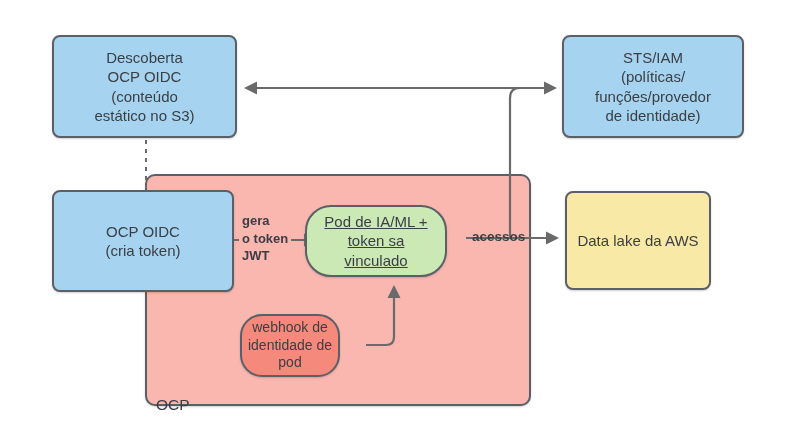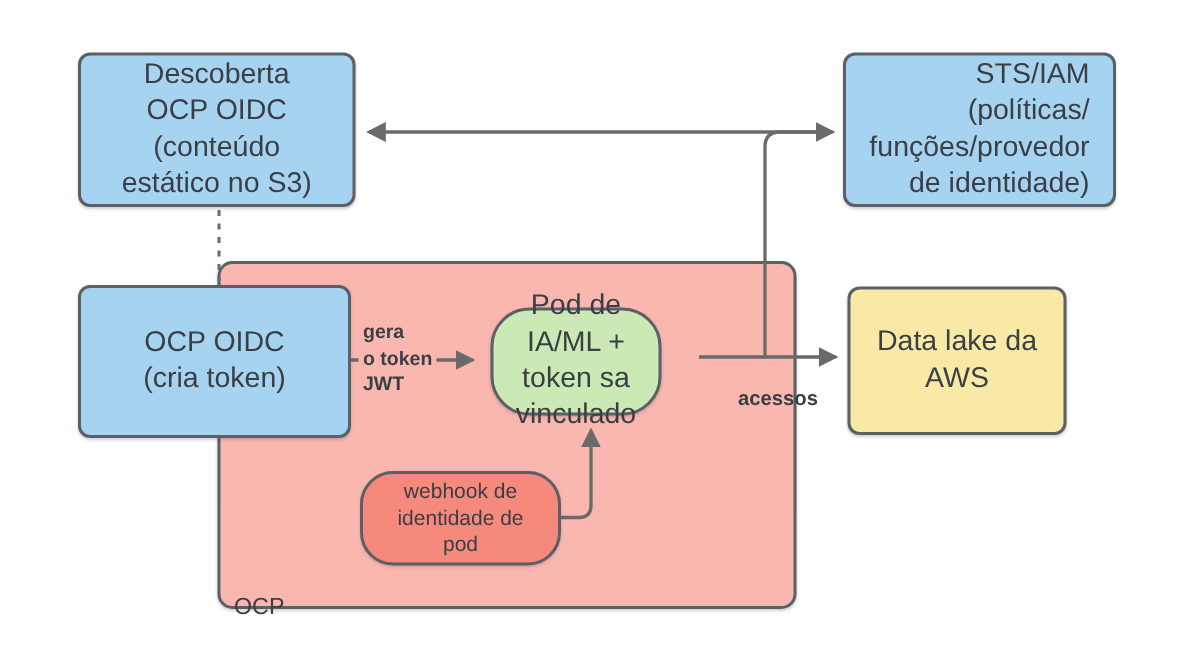--- a/index.html
+++ b/index.html
@@ -52,38 +52,38 @@
   }
   
   .node {
     position: absolute;
     box-sizing: border-box;
     border: 2px solid var(--border-dark, #5b6067);
     display: flex;
     align-items: center;
     justify-content: center;
     text-align: center;
-    font-size: 19px;
+    font-size: 15px;
     font-weight: 500;
     line-height: 1.28;
     color: var(--text-dark, #3b3e44);
     white-space: pre-line;
     z-index: 3;
     box-shadow: 0 1px 2px rgba(70,70,70,.25);
   }
   .node.blue   { background: var(--node-blue, #a6d4f0); border-radius: 8px; }
   .node.yellow { background: var(--node-yellow, #f9e9a6); border-radius: 8px; }
   .node.green  { background: var(--node-green, #cbe9b5); border-radius: 26px; }
   .node.salmon { background: var(--node-salmon, #f5897c); border-radius: 22px; font-size: 14px; }
 
   .node-descoberta { left: 52px;  top: 35px;  width: 185px; height: 103px; }
-  .node-sts        { left: 562px; top: 35px;  width: 182px; height: 103px; text-align: right; }
+  .node-sts        { left: 562px; top: 35px;  width: 182px; height: 103px; }
   .node-ocp-oidc   { left: 52px;  top: 190px; width: 182px; height: 102px; }
-  .node-pod        { left: 327px; top: 205px; width: 114px; height: 72px; }
-  .node-webhook    { left: 240px; top: 314px; width: 134px; height: 63px; }
+  .node-pod        { left: 305px; top: 205px; width: 142px; height: 72px; text-decoration: underline; }
+  .node-webhook    { left: 240px; top: 314px; width: 100px; height: 63px; }
   .node-datalake   { left: 565px; top: 191px; width: 146px; height: 99px; }
 
   
   .edge-label {
     position: absolute;
     font-size: 13px;
     font-weight: 700;
     color: var(--text-dark, #3b3e44);
     white-space: pre-line;
     line-height: 1.36;
@@ -94,21 +94,21 @@
     width: 320px;
     text-align: center;
     font-size: 13.5px;
   }
   .lbl-troca   { left: 383px; top: 105px; }
   .lbl-gera {
     left: 239px; top: 211px;
     background: var(--container-pink, #f9b7af);
     padding: 1px 3px;
   }
-  .lbl-acessos { left: 472px; top: 257px; font-size: 13.5px; margin-left: 20px; }
+  .lbl-acessos { left: 472px; top: 228px; font-size: 13.5px; }
   .lbl-insere  { left: 403px; top: 303px; }
 </style>
 </head>
 <body>
 
 <div class="stage">
 
   <div class="ocp-container"></div>
   <div class="ocp-container-label">OCP</div>
 

